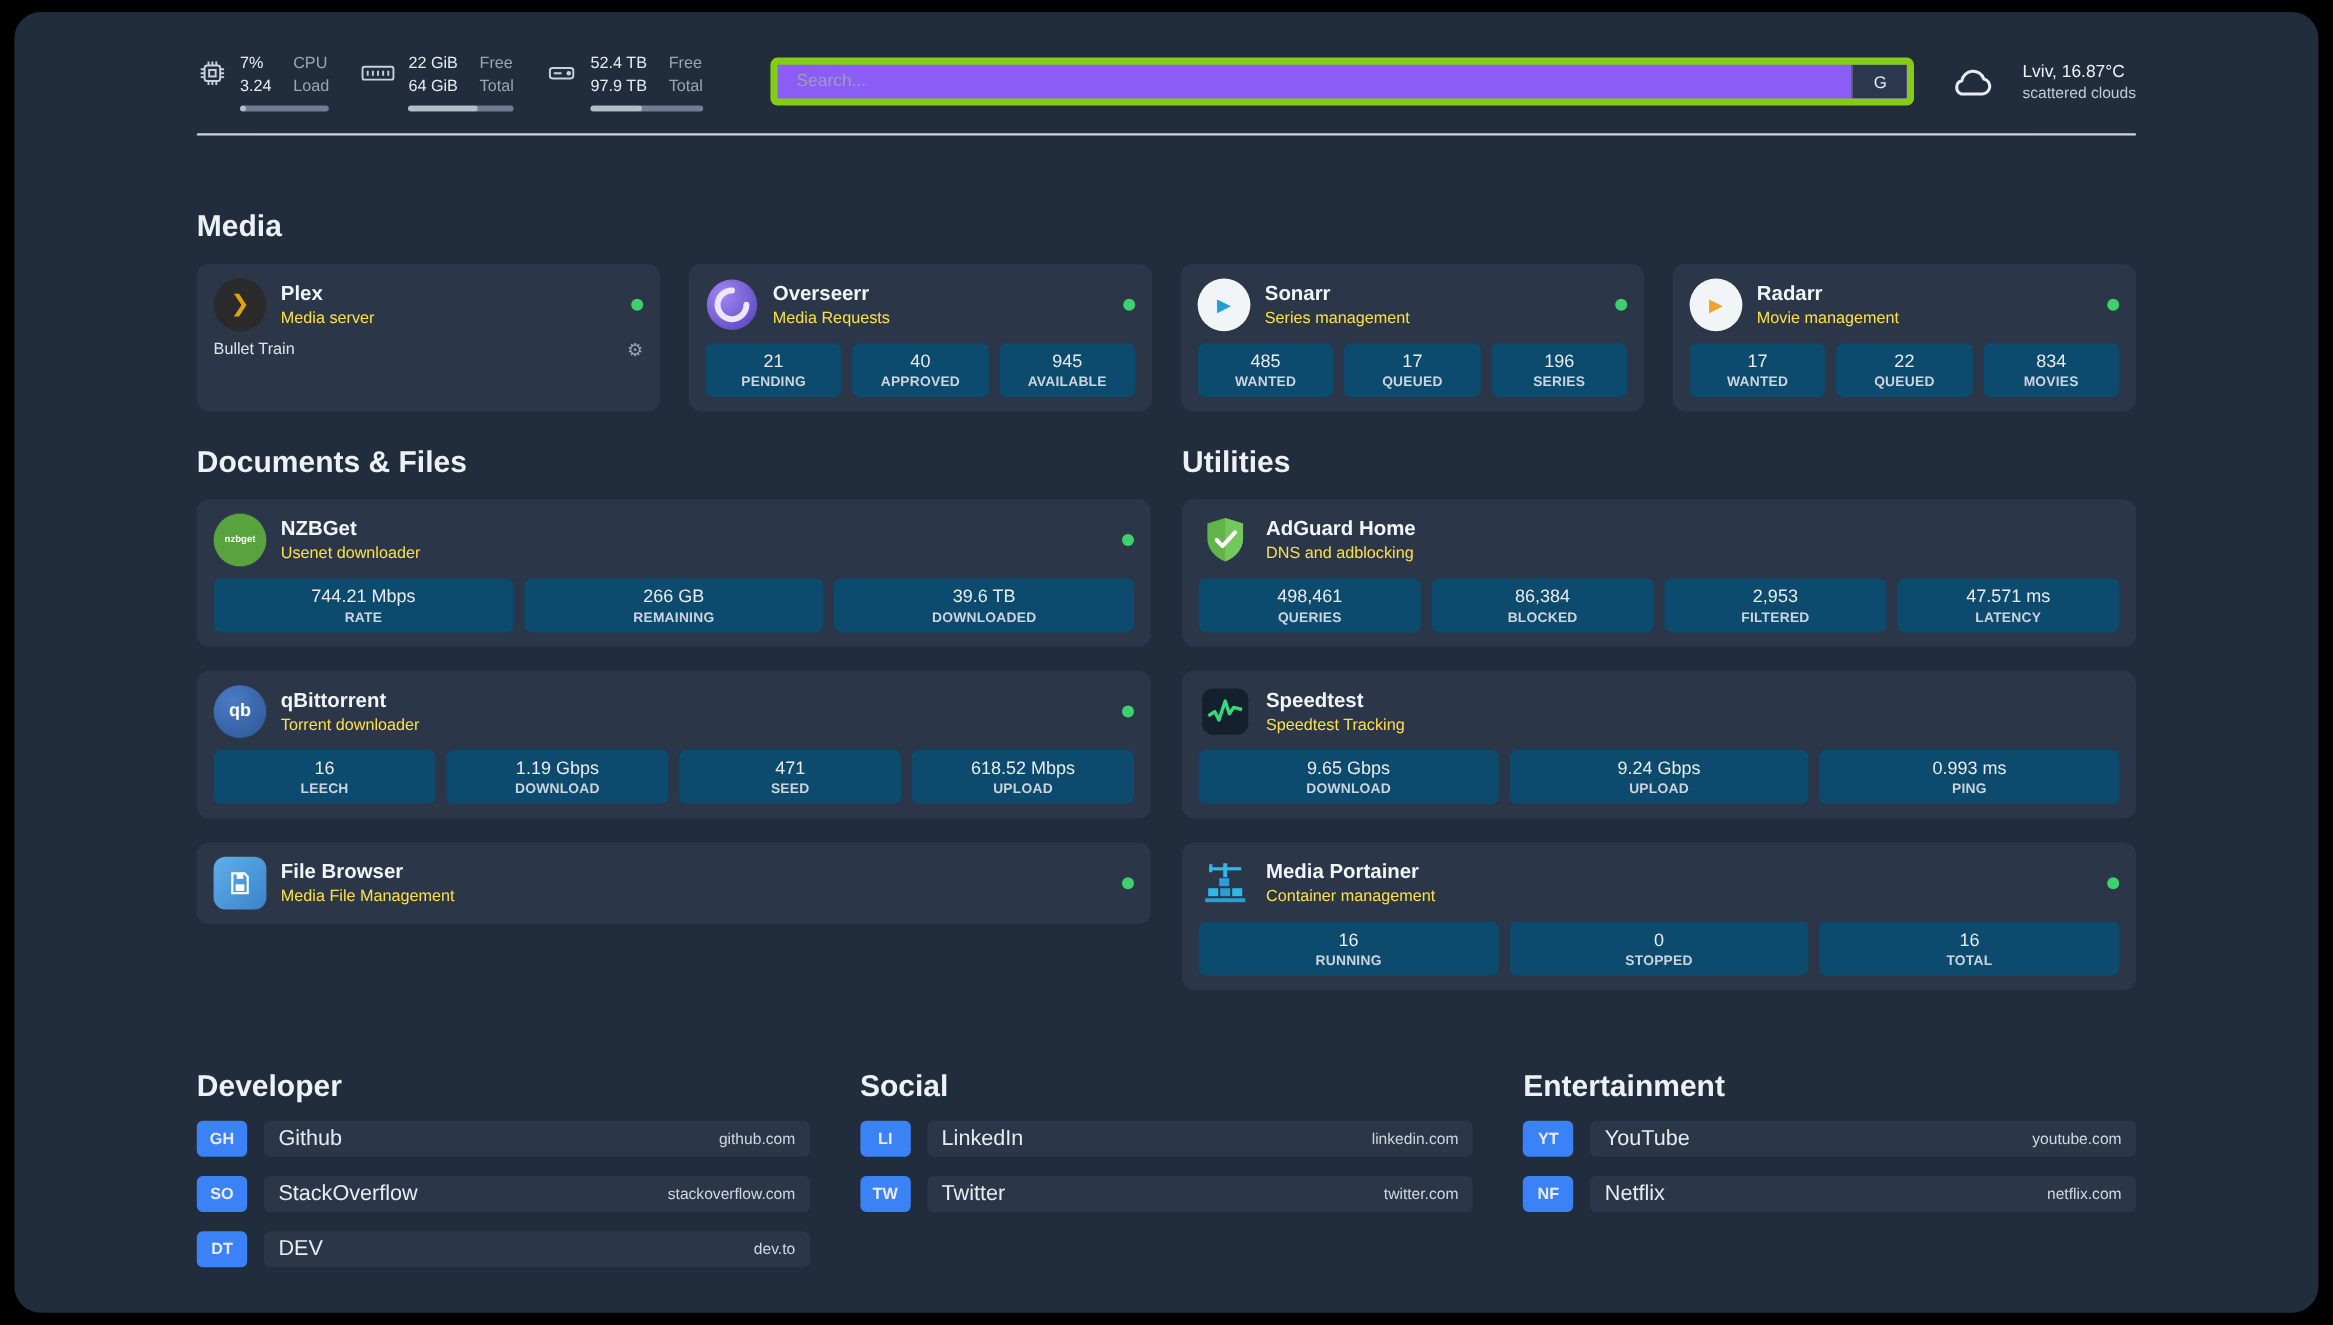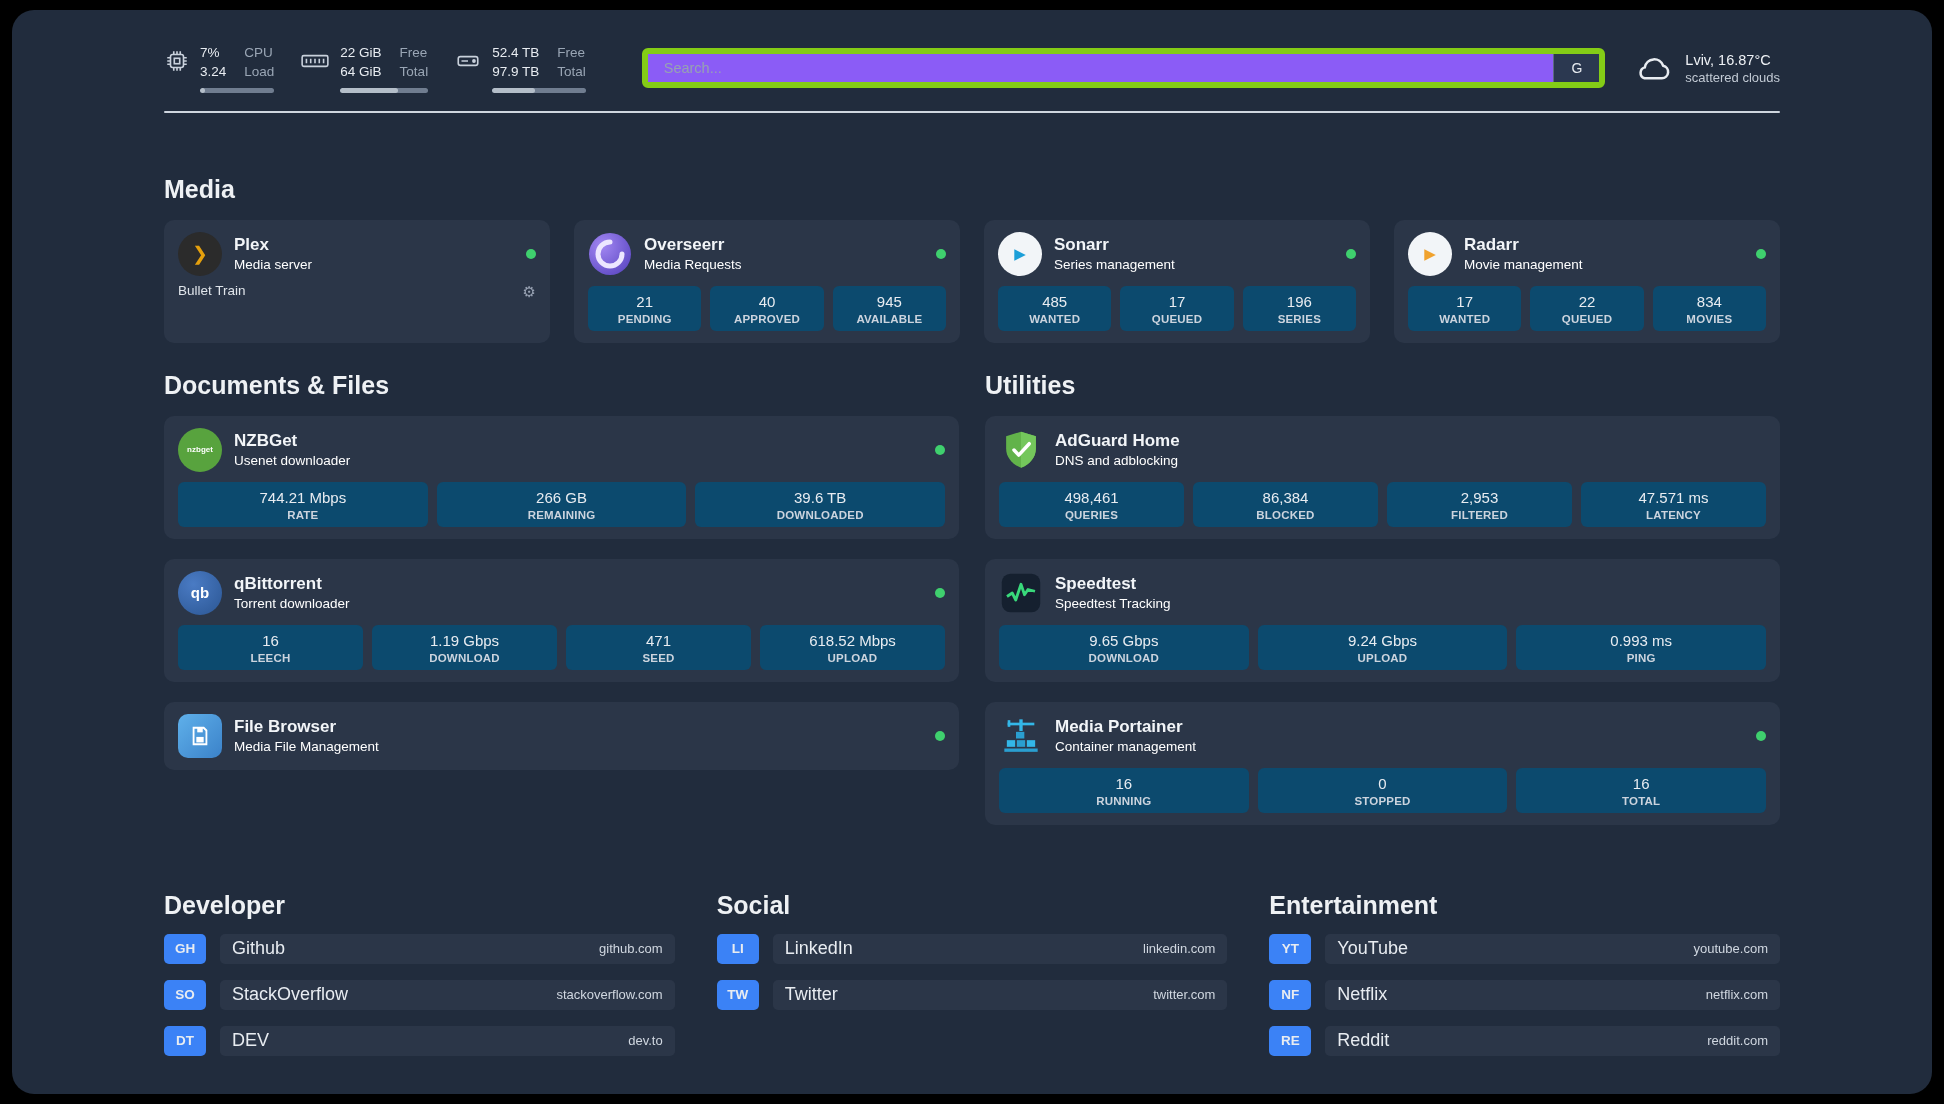--- a/index.html
+++ b/index.html
@@ -15,40 +15,40 @@
   .m-vals { color:#e8ecf1; }
   .m-labs { color:#9aa6b5; }
   .m-bar { margin-top:6px; height:5px; background:#707d90; border-radius:3px; overflow:hidden; }
   .m-fill { height:100%; background:#b4bec9; border-radius:3px; }
 
   .searchwrap { flex:1; display:flex; align-items:flex-end; height:40px; background:#8b5cf6; border:6px solid #84cc16; border-radius:6px; margin:0 30px; overflow:hidden; }
   .searchwrap input { flex:1; height:100%; background:transparent; border:none; outline:none; padding:0 16px; color:#d5dbe3; font-size:14.5px; font-family:"Liberation Sans","DejaVu Sans",sans-serif; }
   .searchwrap input::placeholder { color:#97a2b2; }
   .g-btn { width:46px; height:100%; border-left:1px solid #5c6a80; display:flex; align-items:center; justify-content:center; color:#e8ecf1; font-size:14px; cursor:pointer; background:#2b3850; }
 
-  .weather { display:flex; align-items:center; gap:12px; white-space:nowrap; }
+  .weather { display:flex; align-items:center; gap:22px; white-space:nowrap; }
   .w-line1 { font-size:14.5px; color:#eef1f5; }
   .w-line2 { font-size:13px; color:#c2cad4; margin-top:2px; }
 
   .divider { height:2px; background:#cfd6df; border-radius:2px; margin-top:18px; }
 
   
   .section-title { font-size:25px; font-weight:600; color:#eef1f4; }
   .media-title { margin-top:62px; }
   .media-grid { display:grid; grid-template-columns:repeat(4,1fr); gap:24px; margin-top:16px; }
   .two-col { display:grid; grid-template-columns:1fr 1fr; gap:26px; margin-top:28px; }
   .col-stack { display:flex; flex-direction:column; gap:20px; margin-top:16px; }
 
   
   .card { background:#2b3648; border-radius:10px; padding:12px 14px; cursor:pointer; }
   .card-header { display:flex; align-items:center; gap:12px; min-height:44px; }
   .app-icon { width:44px; height:44px; border-radius:50%; display:flex; align-items:center; justify-content:center; flex:0 0 44px; font-weight:700; }
   .app-icon.square { border-radius:10px; }
   .app-name { font-size:17px; font-weight:600; color:#f2f5f8; line-height:1.2; }
-  .app-sub { font-size:13.5px; color:#ffffff; margin-top:2px; }
+  .app-sub { font-size:13.5px; color:#fde047; margin-top:2px; }
   .dot { width:10px; height:10px; border-radius:50%; background:#3fd06e; margin-left:auto; flex:0 0 10px; }
 
   .stats { display:grid; gap:9px; margin-top:10px; }
   .cols-3 { grid-template-columns:repeat(3,1fr); }
   .cols-4 { grid-template-columns:repeat(4,1fr); }
   .stat { background:#0c4a6e; border-radius:6px; text-align:center; padding:7px 4px 6px; }
   .stat-value { font-size:15px; color:#e8ecf1; }
   .stat-label { font-size:11.5px; font-weight:700; color:#ccd4de; margin-top:3px; letter-spacing:.2px; }
 
   
@@ -532,26 +532,19 @@
             <span class="bm-url">youtube.com</span>
           </div>
         </div>
         <div class="bm-row">
           <span class="bm-abbr">NF</span>
           <div class="bm-pill">
             <span class="bm-name">Netflix</span>
             <span class="bm-url">netflix.com</span>
           </div>
         </div>
-        <div class="bm-row">
-          <span class="bm-abbr">RE</span>
-          <div class="bm-pill">
-            <span class="bm-name">Reddit</span>
-            <span class="bm-url">reddit.com</span>
-          </div>
-        </div>
       </div>
     </div>
 
   </div>
 
 </div>
 </div>
 
 </body></html>

